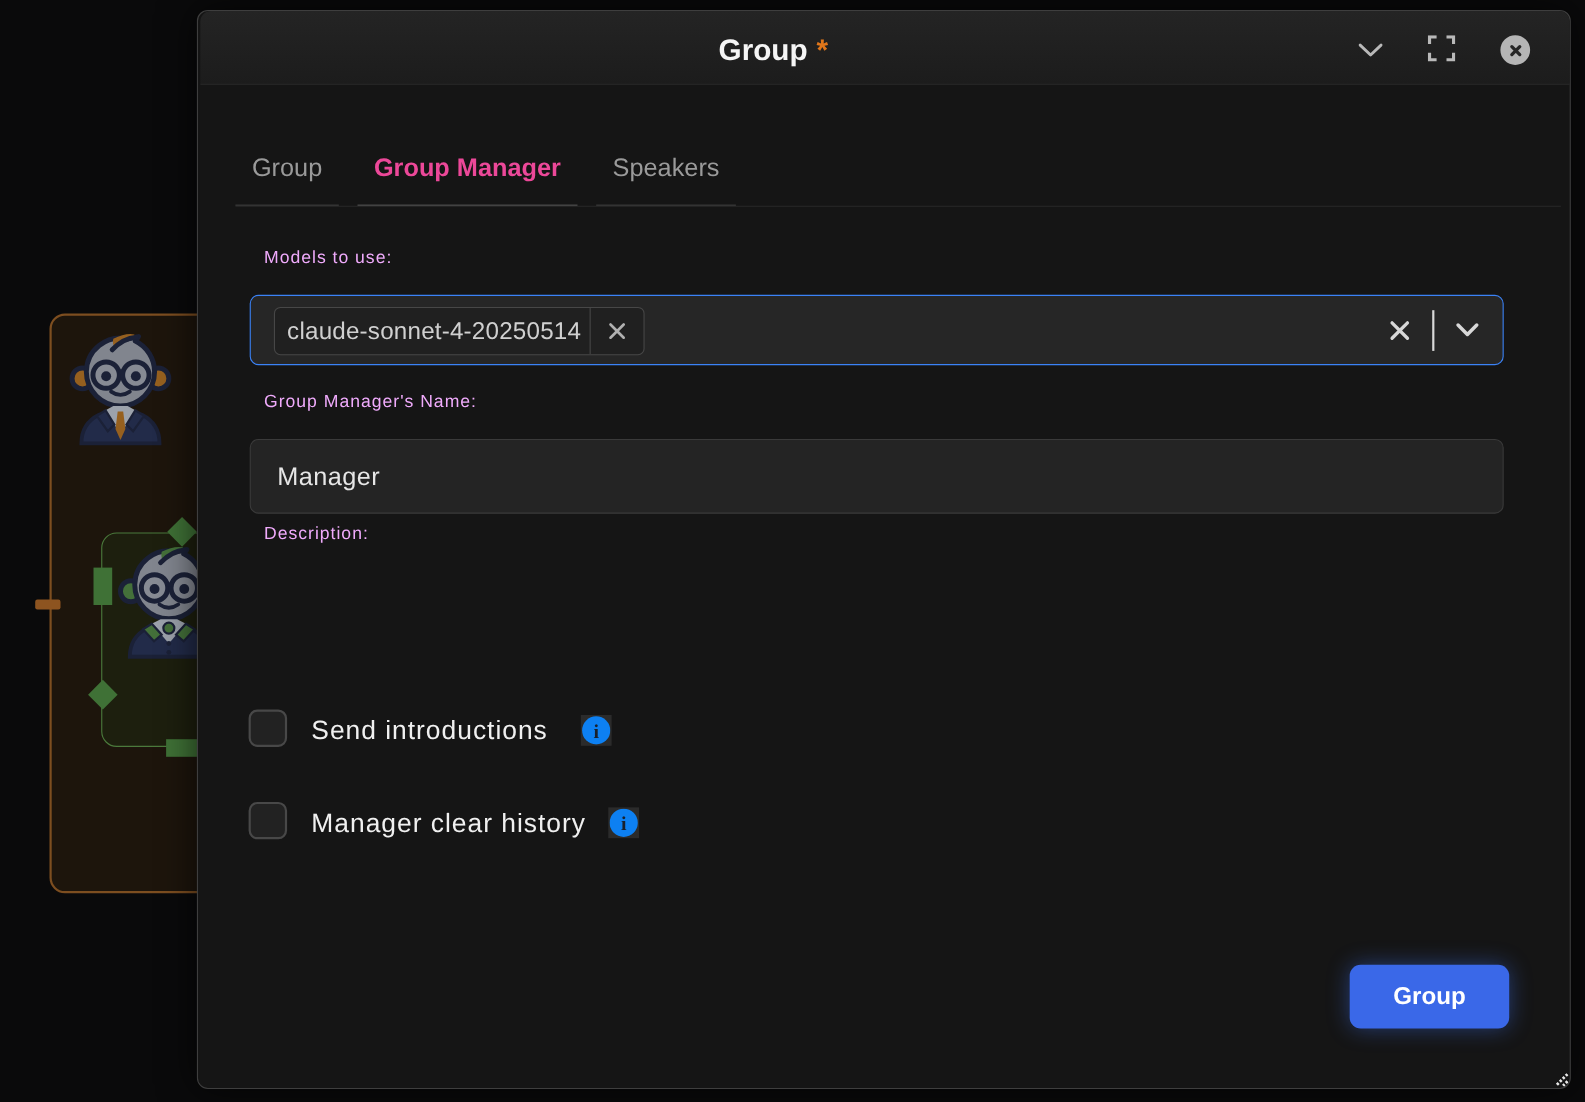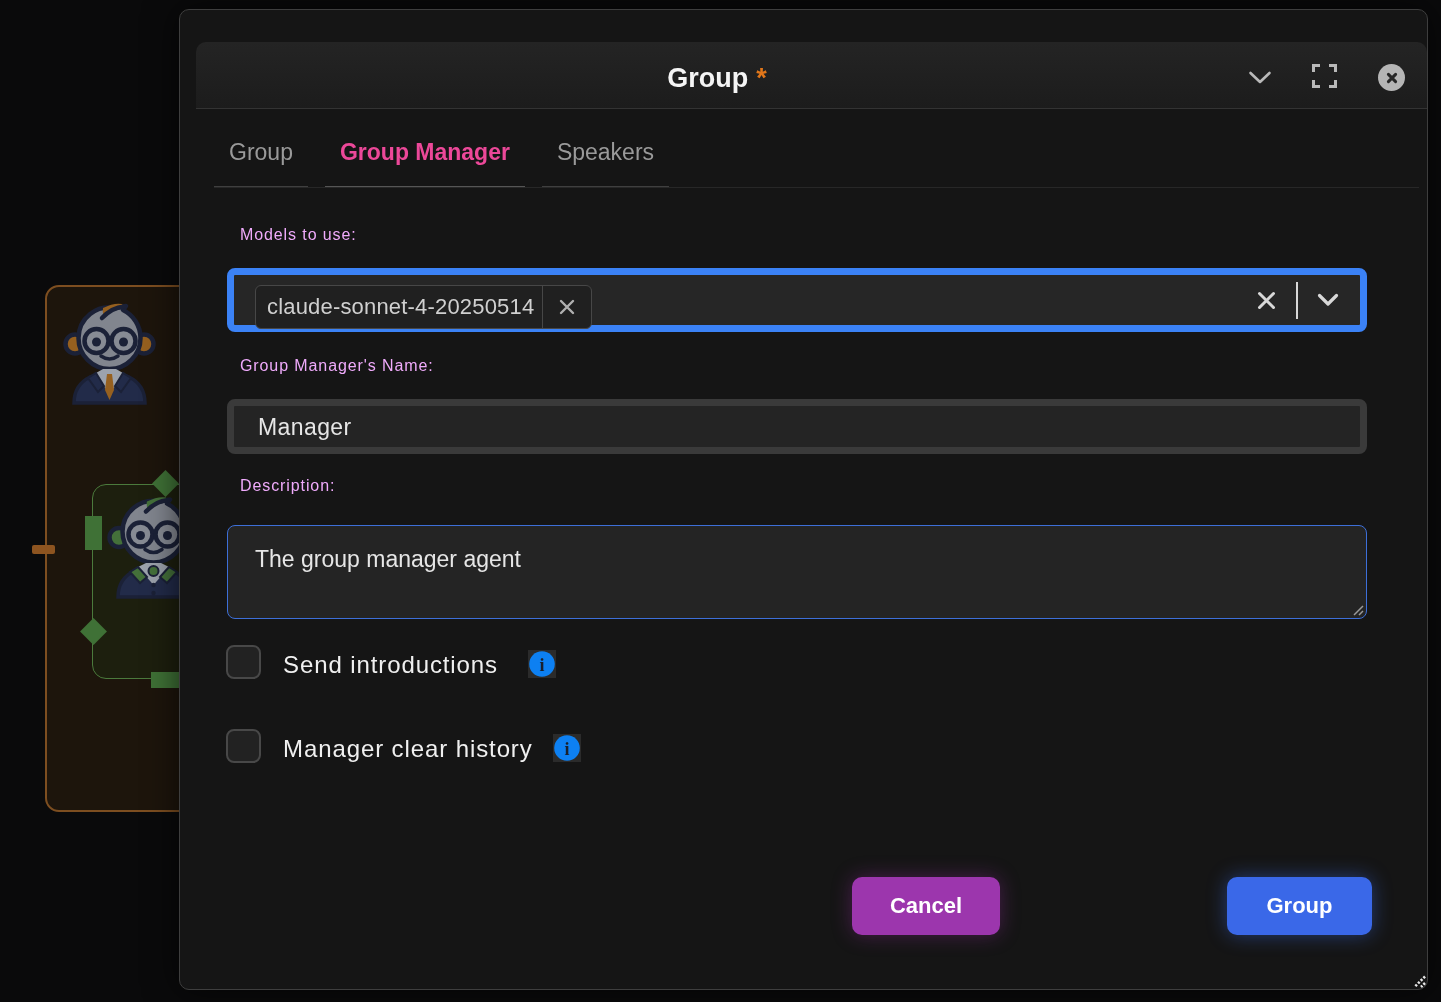--- a/index.html
+++ b/index.html
@@ -18,50 +18,50 @@
 .h-sq-bot { left:151px; top:672px; width:40px; height:16px; }
 .h-dia { position:absolute; width:19px; height:19px; background:#3f7136; transform:rotate(45deg); }
 .conn-bar { position:absolute; left:32px; top:545px; width:23px; height:9px;
   background:#8d5420; border-radius:2px; }
 .avatar { position:absolute; }
 
 
 .modal { position:absolute; left:179px; top:9px; width:1249px; height:981px;
   background:#151515; border:1px solid #3e3e3e; border-radius:10px;
   box-shadow:0 0 34px rgba(0,0,0,0.65); }
-.hdr { position:absolute; left:16px; top:0; right:0; height:67px;
+.hdr { position:absolute; left:2px; top:0; right:0; height:67px;
   background:linear-gradient(#242424,#1c1c1c); border-bottom:1px solid #333;
-  border-radius:10px 10px 0 0;margin-top:32px; }
+  border-radius:10px 10px 0 0; }
 .title { position:absolute; left:521px; top:36px; transform:translate(-50%,-50%);
   font-size:27px; font-weight:bold; color:#f5f5f5; white-space:nowrap; }
 .ast { color:#e0761a; font-weight:bold; margin-left:8px; }
 .hicon { position:absolute; top:23px; }
 .close-btn { position:absolute; left:1182px; top:22px; width:27px; height:27px;
   border-radius:50%; background:#b5b5b5; display:flex; align-items:center; justify-content:center; }
 
 
 .tabs { position:absolute; left:34px; top:111px; right:8px; height:67px;
   border-bottom:1px solid #272727; display:flex; }
 .tab { font-size:23px; color:#9a9a9a; padding:0 15px; margin-right:17px;
   display:flex; align-items:center; padding-bottom:2px; border-bottom:1px solid #3f3f3f; height:100%; }
 .tab.active { color:#ec4899; font-weight:bold; border-bottom:1px solid #555; }
 
 
 .label { position:absolute; left:60px; font-size:16px; letter-spacing:0.9px; color:#f0abfc; }
 .field { position:absolute; left:47px; width:1140px; background:#262626;
-  border:7px solid #3b82f6; border-radius:8px; }
+  border:1px solid #3b82f6; border-radius:8px; }
 .ms { top:258px; height:64px; }
 .tag { position:absolute; left:21px; top:10px; height:44px; border:1px solid #474747;
   border-radius:6px; background:#202020; display:flex; align-items:center; }
 .tag-label { font-size:22px; letter-spacing:0.18px; color:#d0d0d0; padding:0 8px 0 11px; }
 .tag-x { border-left:1px solid #474747; height:100%; display:flex; align-items:center;
   padding:0 16px; }
 .ms-right { position:absolute; right:21px; top:0; height:100%; display:flex; align-items:center; }
 .ms-sep { width:2px; height:37px; background:#d8d8d8; margin:0 19px 0 20px; }
-.name-input { top:389px; height:55px; background:#242424; border-color:#3a3a3a; }
+.name-input { top:389px; height:68px; background:#242424; border-color:#3a3a3a; }
 .input-text { position:absolute; left:24px; top:50%; transform:translateY(-50%);
   font-size:23px; color:#e6e6e6; letter-spacing:0.4px; }
 .desc { top:515px; height:94px; background:#242424; border:1px solid #3d6fd8; }
 .desc .input-text { top:20px; left:27px; transform:none; letter-spacing:0px; }
 .ta-resize { position:absolute; right:2px; bottom:2px; }
 
 .cbrow { position:absolute; left:46px; display:flex; align-items:center; }
 .cb { width:35px; height:34px; background:#222; border:2px solid #484848; border-radius:8px; }
 .cbtext { font-size:24px; color:#f0f0f0; margin-left:22px; letter-spacing:0.9px; position:relative; top:3px; }
 .info { margin-left:30px; width:28px; height:28px; background:#2b2b2b;
@@ -171,26 +171,20 @@
         </svg>
     </div>
   </div>
 
   <div class="label" style="top:347px;">Group Manager's Name:</div>
   <div class="field name-input">
       <span class="input-text">Manager</span>
     </div>
 
   <div class="label" style="top:467px;">Description:</div>
-  <div class="field desc">
-      <span class="input-text">The group manager agent</span>
-    <svg class="ta-resize" width="11" height="11" viewBox="0 0 11 11">
-        <path d="M10 1 L1 10 M10 6 L6 10" stroke="#9a9a9a" stroke-width="1.5"></path>
-      </svg>
-  </div>
 
   <div class="cbrow" style="top:635px;">
     <div class="cb"></div>
       <span class="cbtext">Send introductions</span>
     <span class="info">
         <svg width="26" height="26" viewBox="0 0 26 26">
       <circle cx="13" cy="13" r="12.8" fill="#0d80f2"></circle>
       <text x="13" y="19.5" text-anchor="middle" font-family="Liberation Serif" font-weight="bold" font-size="18" fill="#19202c">i</text>
     </svg>
       </span>
@@ -199,19 +193,18 @@
     <div class="cb"></div>
       <span class="cbtext">Manager clear history</span>
     <span class="info" style="margin-left:20px;">
         <svg width="26" height="26" viewBox="0 0 26 26">
       <circle cx="13" cy="13" r="12.8" fill="#0d80f2"></circle>
       <text x="13" y="19.5" text-anchor="middle" font-family="Liberation Serif" font-weight="bold" font-size="18" fill="#19202c">i</text>
     </svg>
       </span>
   </div>
 
-  <div class="btn btn-cancel">Cancel</div>
   <div class="btn btn-save">Group</div>
 
   <svg class="m-resize" width="14" height="14" viewBox="0 0 14 14">
       <path d="M13 2.5 L2.5 13 M13 9 L9 13" stroke="#e8e8e8" stroke-width="2.6" stroke-dasharray="2.2,1.6"></path>
     </svg>
 </div>
 
 </body></html>

